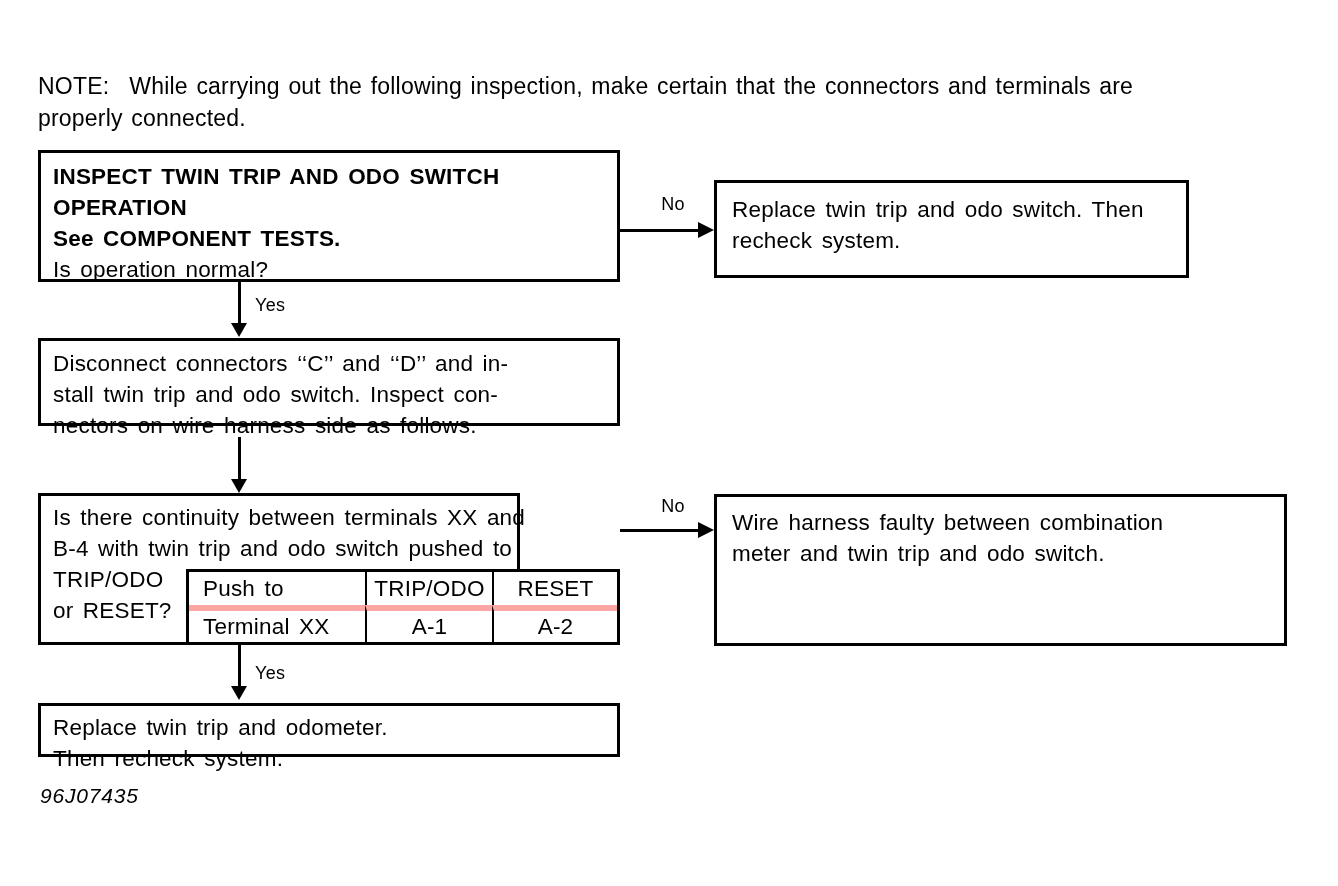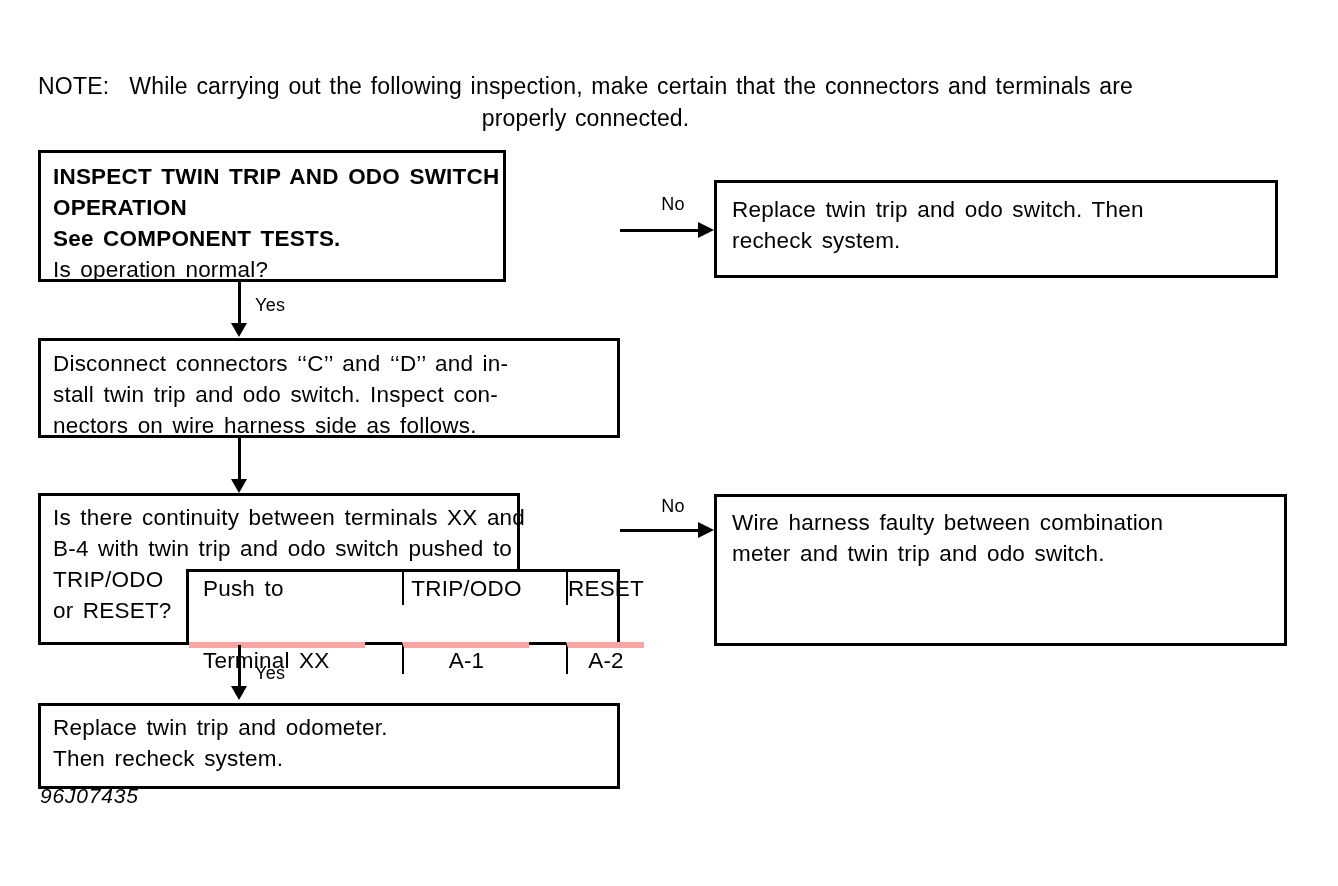--- a/index.html
+++ b/index.html
@@ -12,54 +12,53 @@
     font-family:"Liberation Sans","DejaVu Sans",sans-serif;
     overflow:hidden;
   }
 
   
   .note {
     position:absolute; left:38px; top:70px;
     font-size:23px; line-height:32px;
     letter-spacing:0.2px; word-spacing:2px;
     white-space:nowrap;
-    text-align:center;
   }
   .note-label { display:inline-block; margin-right:20px; }
 
   
   .fc-box {
     position:absolute;
     border:3px solid #000000;
     background:#ffffff;
     font-size:22.5px; line-height:31px;
     letter-spacing:0.2px; word-spacing:3px;
     padding:8px 12px;
     white-space:nowrap;
   }
   .bold { font-weight:bold; }
 
-  #box1  { left:38px;  top:150px; width:468px; height:132px; padding-top:8px; }
-  #rbox1 { left:714px; top:180px; width:564px; height:98px;  padding-top:11px; padding-left:15px; }
-  #box2  { left:38px;  top:338px; width:582px; height:100px; padding-top:7px; }
+  #box1  { left:38px;  top:150px; width:582px; height:132px; padding-top:8px; }
+  #rbox1 { left:714px; top:180px; width:475px; height:98px;  padding-top:11px; padding-left:15px; }
+  #box2  { left:38px;  top:338px; width:582px; height:88px; padding-top:7px; }
   #box3  { left:38px;  top:493px; width:482px; height:152px; padding-top:6px; }
   #rbox2 { left:714px; top:494px; width:573px; height:152px; padding-top:10px; padding-left:15px; }
-  #box4  { left:38px;  top:703px; width:582px; height:86px;  padding-top:6px; }
+  #box4  { left:38px;  top:703px; width:582px; height:54px;  padding-top:6px; }
 
   
   .mini-table {
     position:absolute; left:186px; top:569px;
     width:434px; height:76px;
     border:3px solid #000000;
     background:#ffffff;
     display:grid;
     grid-template-columns:176px 127px 1fr;
     grid-template-rows:33px 1fr;
     font-size:22.5px;
-    letter-spacing:0.2px; word-spacing:3px;gap:37px;
+    letter-spacing:0.2px; word-spacing:3px;
   }
   .tc { display:flex; align-items:center; border-left:2px solid #000; border-top:6px solid #fca5a5; white-space:nowrap; }
   .tc.c1 { border-left:none; padding-left:14px; justify-content:flex-start; }
   .tc.r1 { border-top:none; }
   .tc.c2, .tc.c3 { justify-content:center; }
 
   
   .hline { position:absolute; height:3px; background:#000000; }
   .vline { position:absolute; width:3px;  background:#000000; }
   .tri-right {

